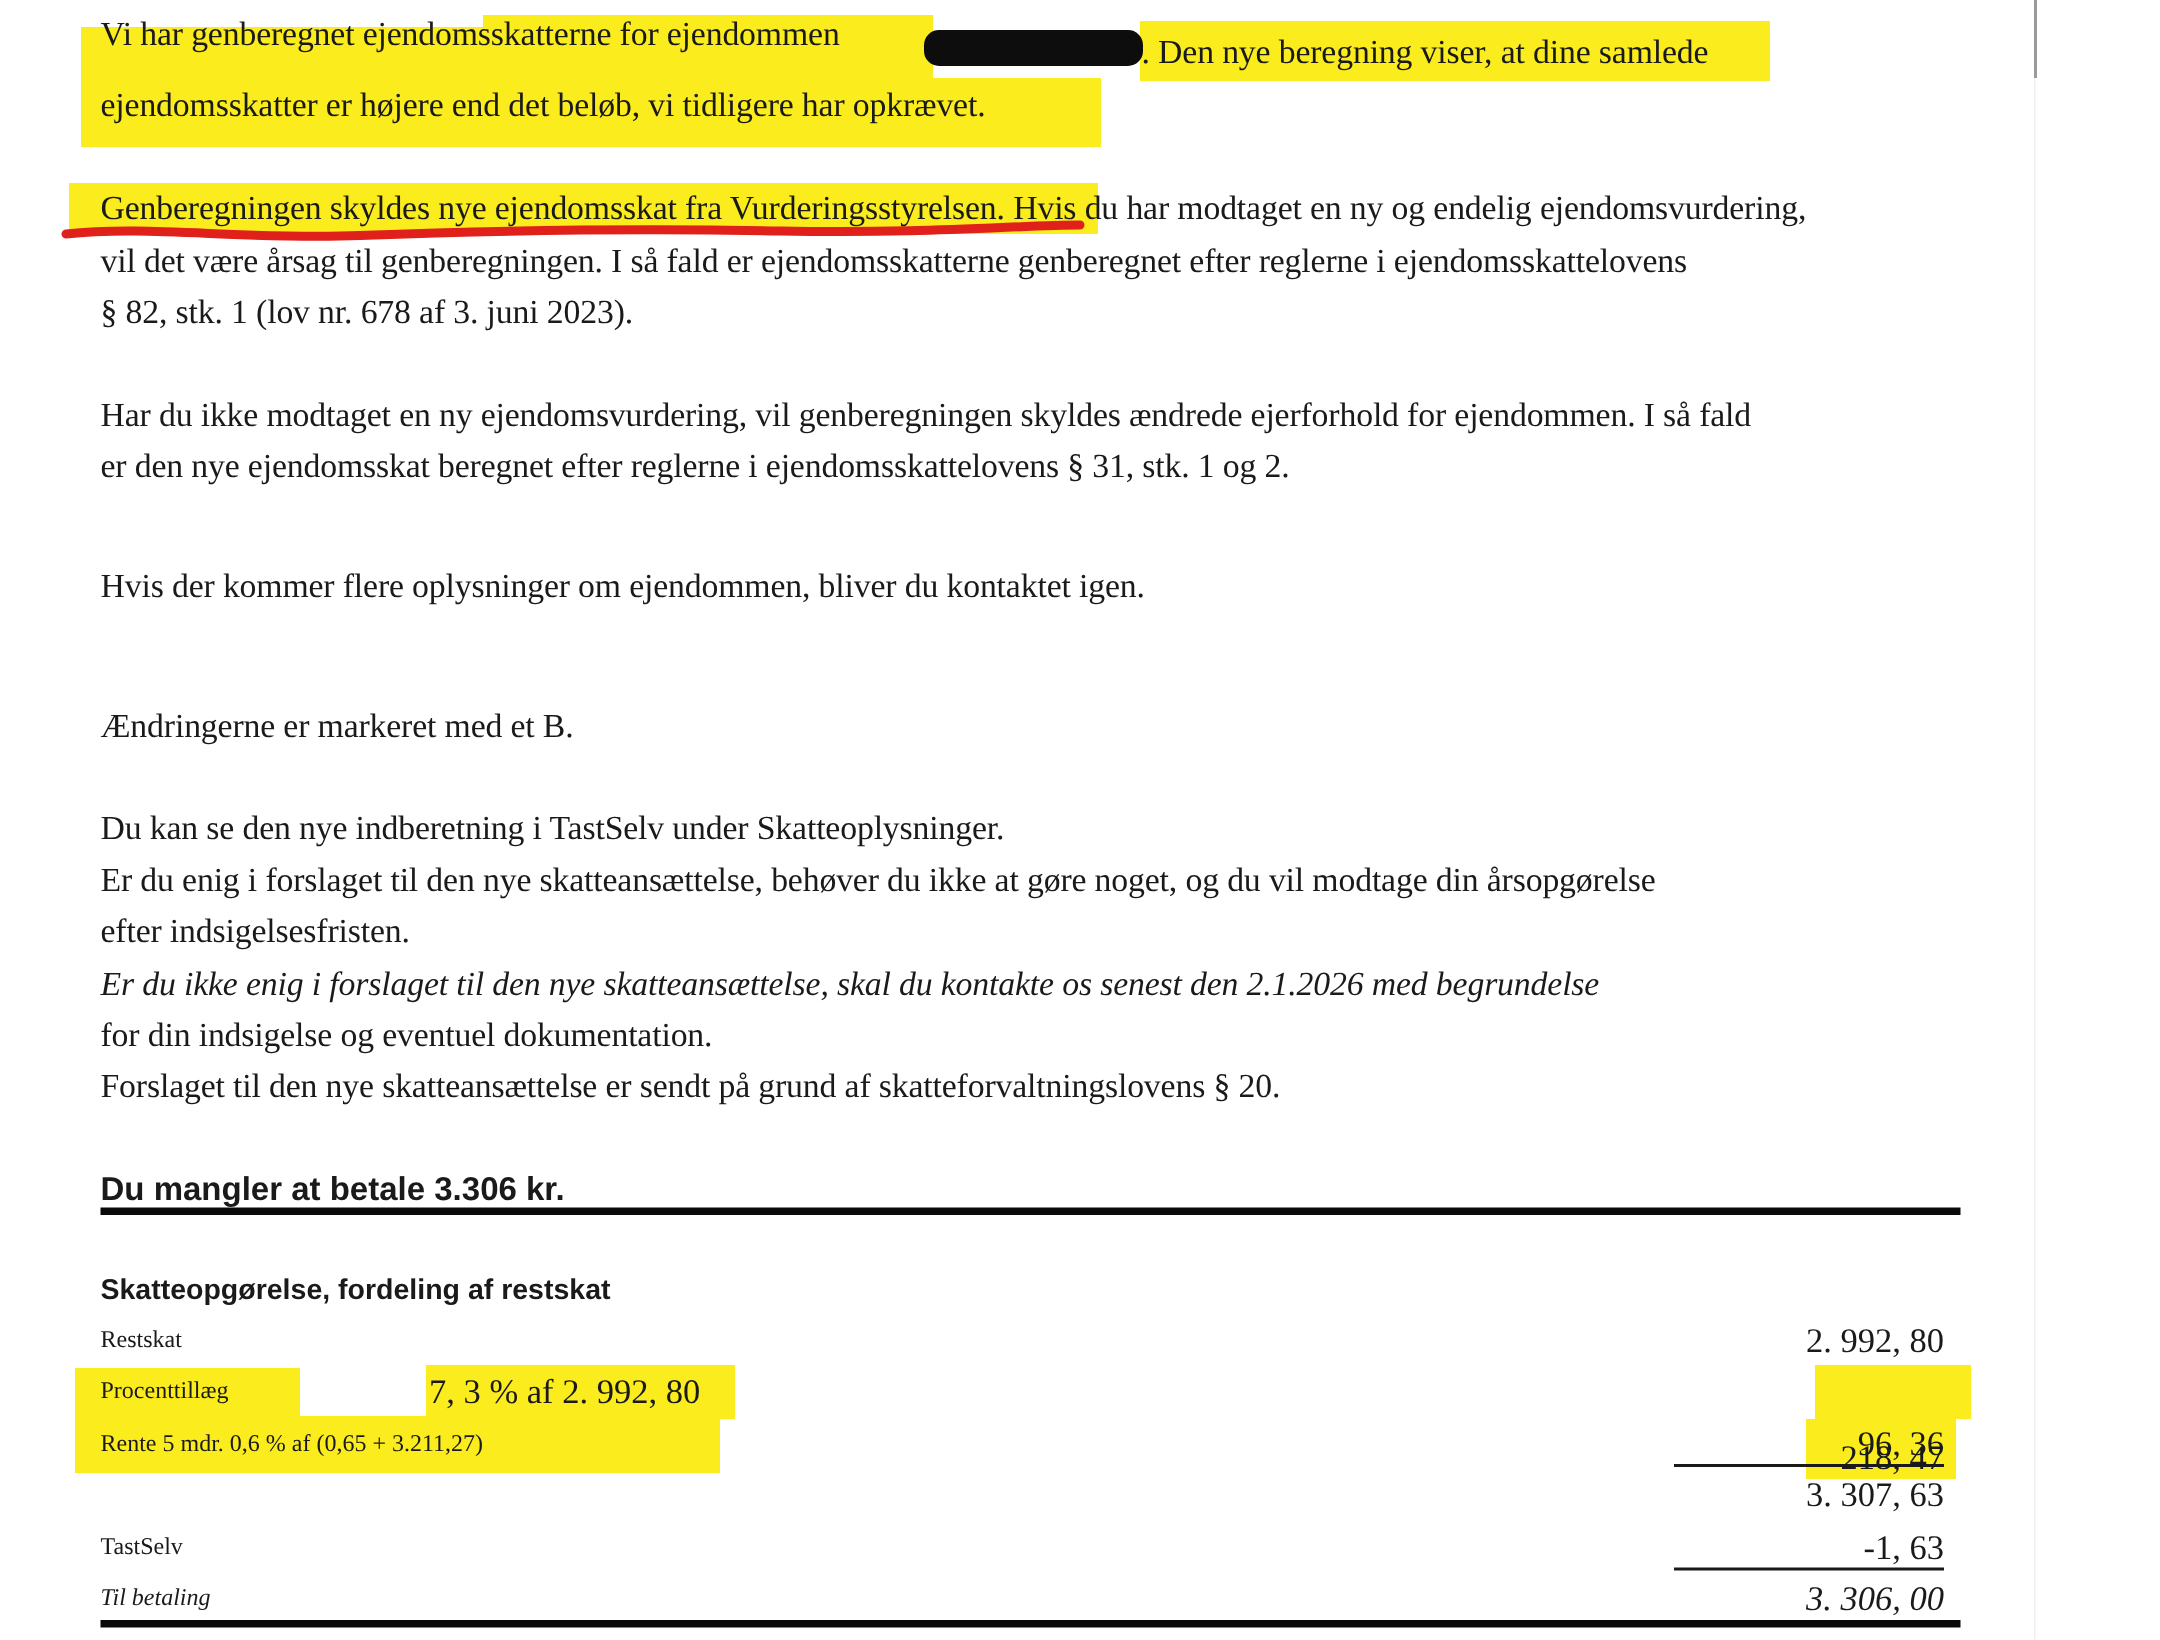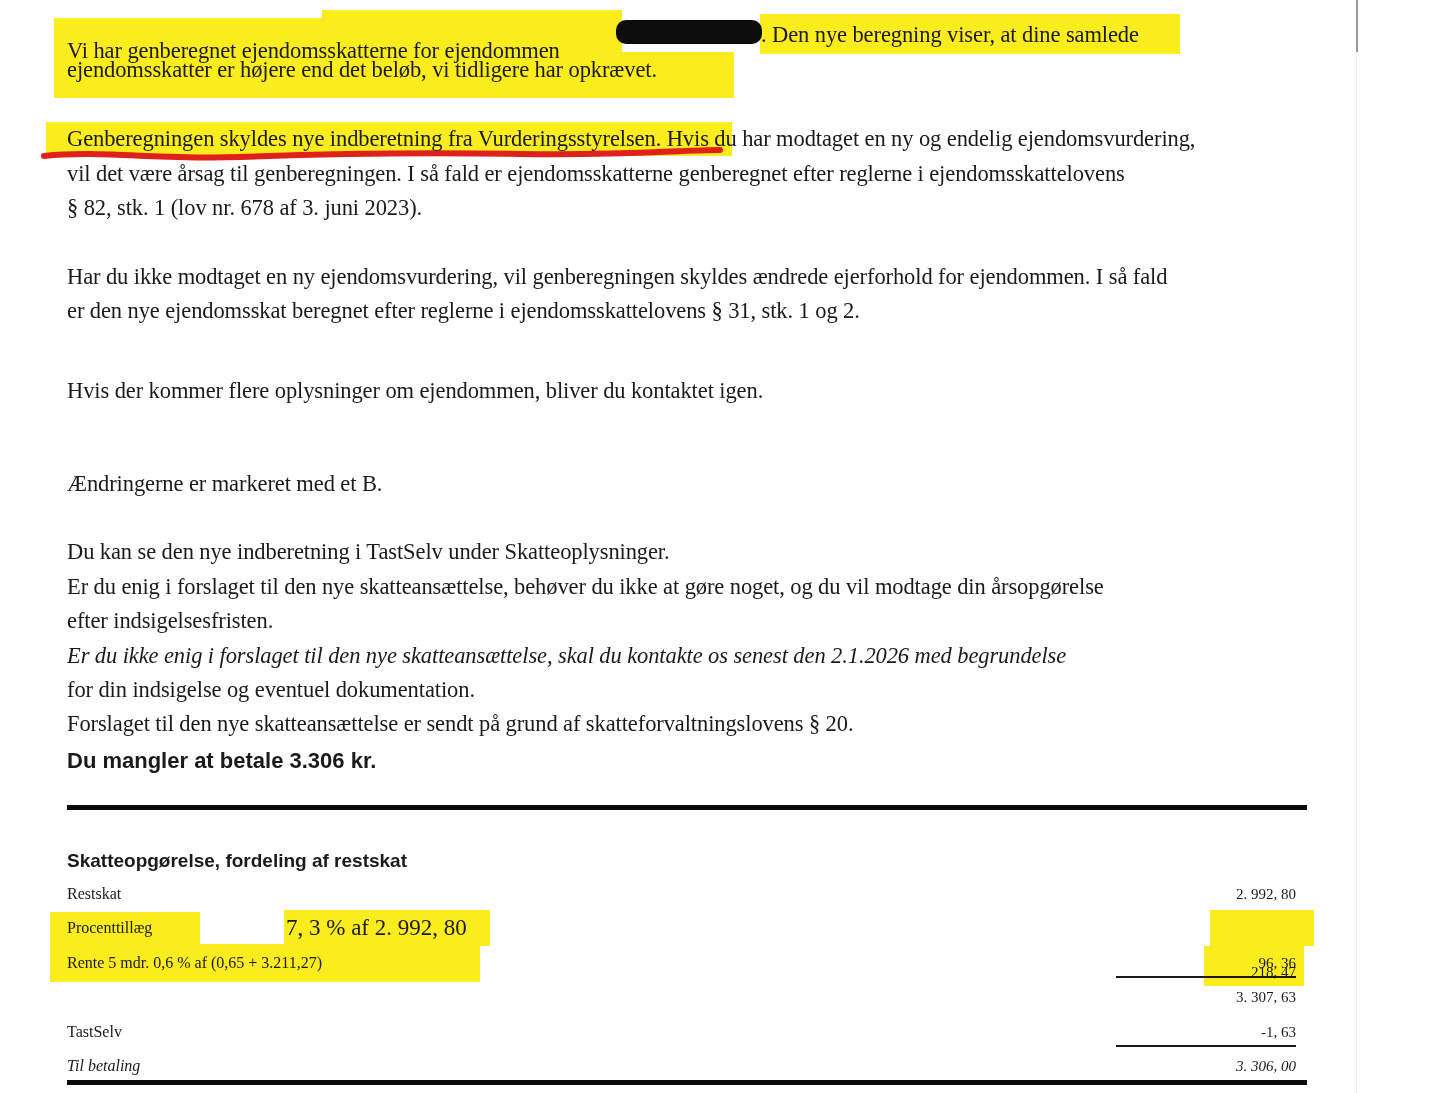--- a/index.html
+++ b/index.html
@@ -7,51 +7,51 @@
     width:1440px; height:1093px; overflow:hidden; background:#ffffff;
     position:relative; color:#1a1a1a;
     font-family:"Liberation Serif","DejaVu Serif",serif;
   }
   .page-edge { position:absolute; left:1356px; top:0; width:1px; height:1093px; background:#f0f0f0; }
   .page-edge-dark { position:absolute; left:1356px; top:0; width:2px; height:52px; background:#9a9a9a; }
   .line { position:absolute; left:67px; font-size:22.5px; white-space:nowrap; line-height:30px; letter-spacing:-0.1px; }
   .hl { position:absolute; background:#fbec1e; }
   .redact { position:absolute; background:#0d0d0d; border-radius:10px; }
   .red-underline { position:absolute; }
-  .heading { position:absolute; left:67px; top:746px; font-family:"Liberation Sans","DejaVu Sans",sans-serif; font-weight:bold; font-size:22px; line-height:30px; }
+  .heading { position:absolute; left:67px; top:778px; font-family:"Liberation Sans","DejaVu Sans",sans-serif; font-weight:bold; font-size:22px; line-height:30px; }
   .rule-thick { position:absolute; left:67px; width:1240px; height:5px; background:#0a0a0a; }
   .subhead { position:absolute; left:67px; top:850px; font-family:"Liberation Sans","DejaVu Sans",sans-serif; font-weight:bold; font-size:19px; line-height:22px; }
   .row-label { position:absolute; left:67px; font-size:16px; line-height:30px; white-space:nowrap; }
   .row-mid { position:absolute; font-size:23px; line-height:30px; white-space:nowrap; }
-  .row-val { position:absolute; right:144px; font-size:15px; line-height:30px; white-space:nowrap; text-align:right; }
+  .row-val { position:absolute; right:144px; font-size:23px; line-height:30px; white-space:nowrap; text-align:right; }
   .rule-thin { position:absolute; left:1116px; width:180px; height:2px; background:#1a1a1a; }
   .italic { font-style:italic; }
 </style>
 </head>
 <body>
 
 <div class="page-edge"></div>
 <div class="page-edge-dark"></div>
 
 <div class="hl" style="left:54px;top:18px;width:280px;height:36px;"></div>
 <div class="hl" style="left:322px;top:10px;width:300px;height:44px;"></div>
 <div class="hl" style="left:760px;top:14px;width:420px;height:40px;"></div>
 <div class="hl" style="left:54px;top:52px;width:680px;height:46px;"></div>
 <div class="redact" style="left:616px;top:20px;width:146px;height:24px;"></div>
 
-<div class="line" style="top:36px;text-align:center;">Vi har genberegnet ejendomsskatterne for ejendommen</div>
+<div class="line" style="top:8px;text-align:center;">Vi har genberegnet ejendomsskatterne for ejendommen</div>
 <div class="line" style="top:20px;left:761px;">. Den nye beregning viser, at dine samlede</div>
 <div class="line" style="top:55px;">ejendomsskatter er højere end det beløb, vi tidligere har opkrævet.</div>
 
 <div class="hl" style="left:46px;top:122px;width:686px;height:34px;"></div>
 <svg class="red-underline" style="left:40px;top:140px;" width="700" height="26">
   <path d="M4 16 C 60 10, 120 20, 200 17 S 380 12, 480 14 S 640 10, 680 10" stroke="#e0201a" stroke-width="6" fill="none" stroke-linecap="round"></path>
 </svg>
 <div class="line" style="top:124px;">
-  <span>Genberegningen skyldes nye indberetning fra Vurderingsstyrelsen.</span><span> Hvis du har modtaget en ny og endelig ejendomsvurdering,</span>
+  <span>Genberegningen skyldes nye ejendomsskat fra Vurderingsstyrelsen.</span><span> Hvis du har modtaget en ny og endelig ejendomsvurdering,</span>
 </div>
 <div class="line" style="top:159px;">vil det være årsag til genberegningen. I så fald er ejendomsskatterne genberegnet efter reglerne i ejendomsskattelovens</div>
 <div class="line" style="top:193px;">§ 82, stk. 1 (lov nr. 678 af 3. juni 2023).</div>
 
 <div class="line" style="top:262px;text-align:center;">Har du ikke modtaget en ny ejendomsvurdering, vil genberegningen skyldes ændrede ejerforhold for ejendommen. I så fald</div>
 <div class="line" style="top:296px;">er den nye ejendomsskat beregnet efter reglerne i ejendomsskattelovens § 31, stk. 1 og 2.</div>
 
 <div class="line" style="top:376px;text-align:center;">Hvis der kommer flere oplysninger om ejendommen, bliver du kontaktet igen.</div>
 
 <div class="line" style="top:469px;">Ændringerne er markeret med et B.</div>

